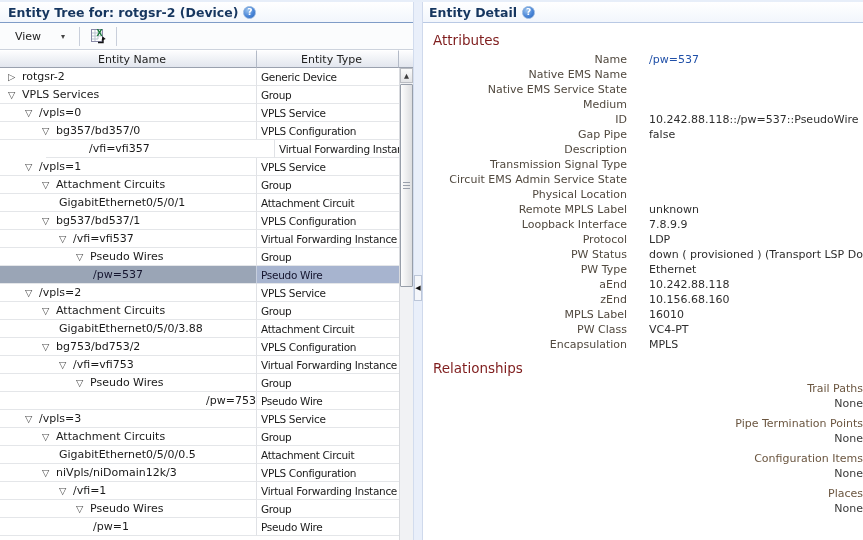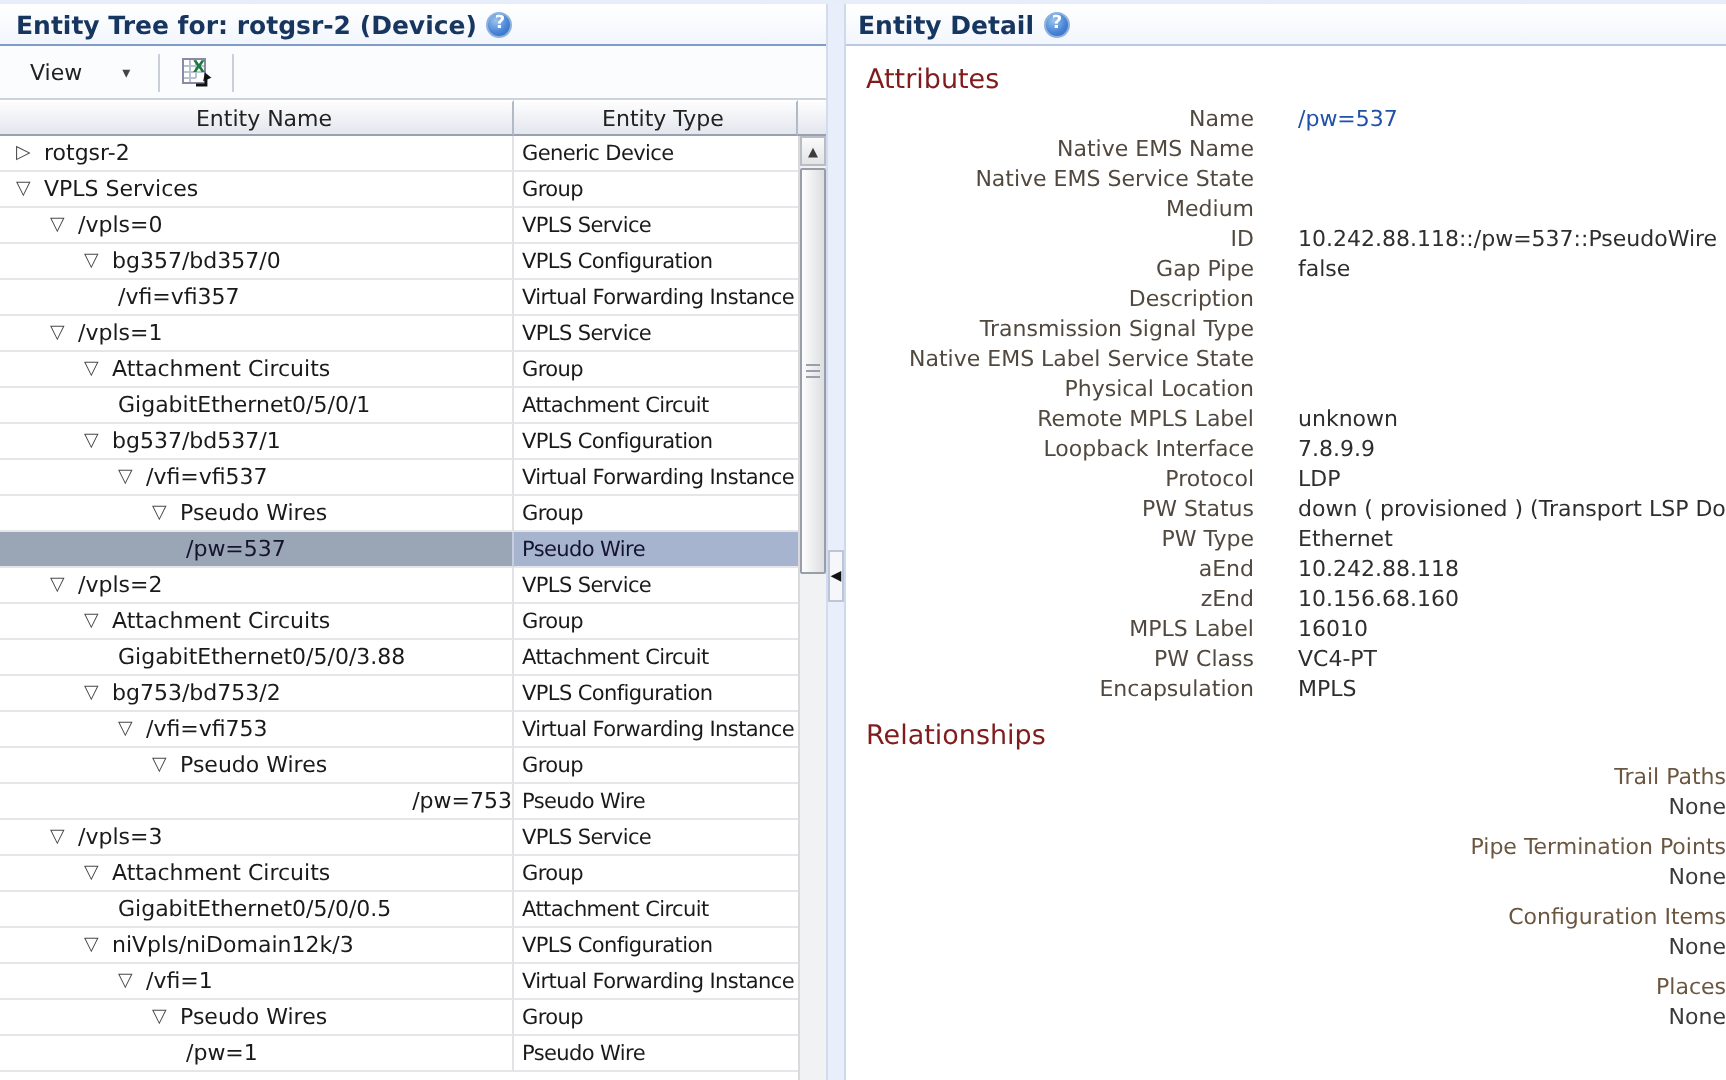--- a/index.html
+++ b/index.html
@@ -162,21 +162,21 @@
         <div class="tr-type">VPLS Service</div>
       </div>
       <div class="tree-row">
         <div class="tr-name" style="padding-left: 42px;">
           <span class="tri">▽</span>
           <span>bg357/bd357/0</span>
         </div>
         <div class="tr-type">VPLS Configuration</div>
       </div>
       <div class="tree-row">
-        <div class="tr-name" style="padding-left: 59px;">
+        <div class="tr-name" style="padding-left: 43px; margin-left: 46px;">
           <span>/vfi=vfi357</span>
         </div>
         <div class="tr-type">Virtual Forwarding Instance</div>
       </div>
       <div class="tree-row">
         <div class="tr-name" style="padding-left: 25px;">
           <span class="tri">▽</span>
           <span>/vpls=1</span>
         </div>
         <div class="tr-type">VPLS Service</div>
@@ -367,21 +367,21 @@
         </div>
         <div class="attr-row">
           <div class="attr-label">Description</div>
           <div class="attr-value"></div>
         </div>
         <div class="attr-row">
           <div class="attr-label">Transmission Signal Type</div>
           <div class="attr-value"></div>
         </div>
         <div class="attr-row">
-          <div class="attr-label">Native EMS Label Service State</div>
+          <div class="attr-label">Circuit EMS Admin Service State</div>
           <div class="attr-value"></div>
         </div>
         <div class="attr-row">
           <div class="attr-label">Physical Location</div>
           <div class="attr-value"></div>
         </div>
         <div class="attr-row">
           <div class="attr-label">Remote MPLS Label</div>
           <div class="attr-value">unknown</div>
         </div>

